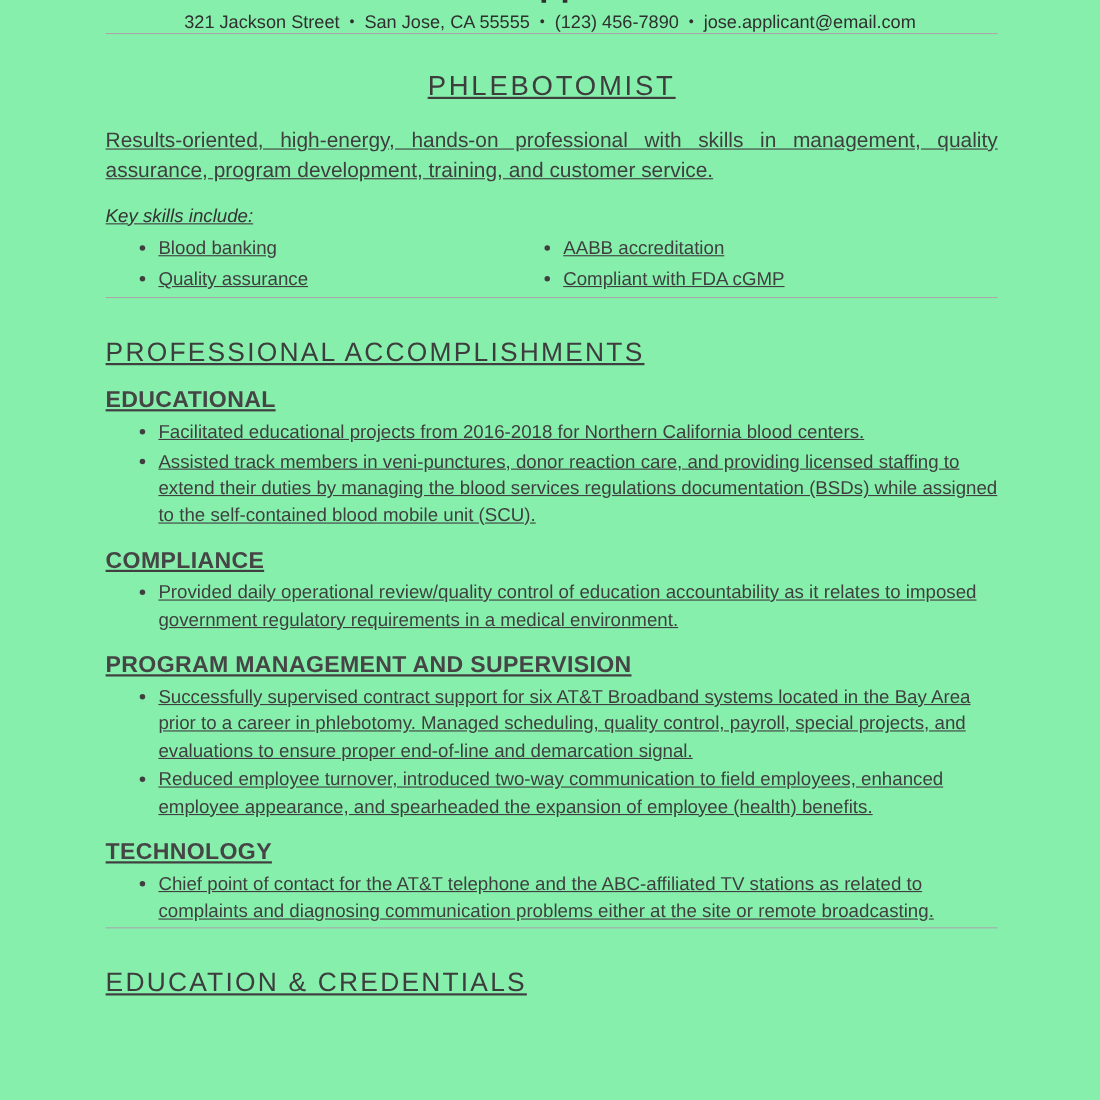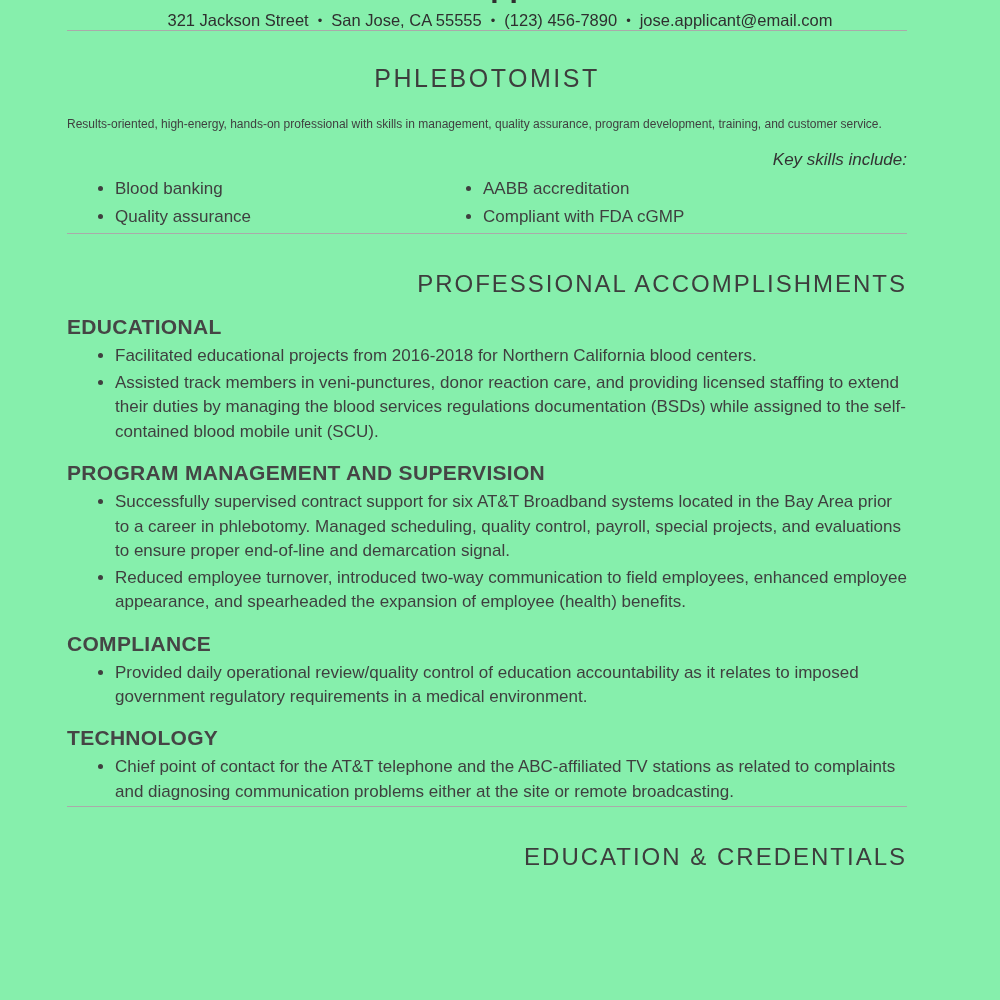--- a/index.html
+++ b/index.html
@@ -7,21 +7,21 @@
   .page {
     width: 1000px;
     height: 1000px;
     margin: 0 auto;
     background: #86efac;
     font-family: "Liberation Sans", "DejaVu Sans", sans-serif;
     color: #3f3f3f;
     overflow: hidden;
     position: relative;
   }
-  .content { padding: 0 93px 0 67px; }
+  .content { padding: 0 93px 0 96px; text-decoration: underline; }
 
   
   .name-clip {
     height: 5px;
     overflow: hidden;
     text-align: center;
   }
   .name-clip .name-text {
     display: block;
     font-size: 30px;
@@ -65,46 +65,45 @@
   }
   .tagline {
     margin: 12px 0 0 0;
     text-align: center;
     font-style: italic;
     font-size: 17.5px;
     color: #333333;
   }
   .summary {
     margin: 23px 0 0 0;
-    font-size: 12px;
+    font-size: 19px;
     line-height: 1.42;
     text-align: justify;
     color: #3f3f3f;
   }
   .key-skills-label {
     margin: 17px 0 0 0;
     font-style: italic;
     font-size: 17px;
     color: #333333;
-    text-align: right;
   }
   .skills-row { display: flex; margin-top: 7px; }
   .skills-row ul {
     margin: 0;
     padding-left: 48px;
     font-size: 17px;
     line-height: 1.42;
     color: #3f3f3f;
   }
   .skills-row ul.col-1 { width: 368px; flex: 0 0 368px; }
   .skills-row li { margin-bottom: 4px; }
 
   .section-heading {
     margin: 36px 0 0 0;
-    text-align: right;
+    text-align: left;
     font-size: 24px;
     font-weight: 400;
     letter-spacing: 2px;
     color: #3d3d3d;
   }
 
   .group-title {
     margin: 17px 0 5px 0;
     font-size: 21px;
     font-weight: bold;
@@ -166,35 +165,35 @@
         </ul>
       </div>
 
       <div class="group">
         <ul>
           <li>Assisted track members in veni-punctures, donor reaction care, and providing licensed staffing to extend their duties by managing the blood services regulations documentation (BSDs) while assigned to the self-contained blood mobile unit (SCU).</li>
         </ul>
       </div>
 
       <div class="group">
+        <h3 class="group-title">COMPLIANCE</h3>
+        <ul>
+          <li>Provided daily operational review/quality control of education accountability as it relates to imposed government regulatory requirements in a medical environment.</li>
+        </ul>
+      </div>
+
+      <div class="group">
         <h3 class="group-title">PROGRAM MANAGEMENT AND SUPERVISION</h3>
         <ul>
           <li>Successfully supervised contract support for six AT&amp;T Broadband systems located in the Bay Area prior to a career in phlebotomy. Managed scheduling, quality control, payroll, special projects, and evaluations to ensure proper end-of-line and demarcation signal.</li>
           <li>Reduced employee turnover, introduced two-way communication to field employees, enhanced employee appearance, and spearheaded the expansion of employee (health) benefits.</li>
         </ul>
       </div>
 
       <div class="group">
-        <h3 class="group-title">COMPLIANCE</h3>
-        <ul>
-          <li>Provided daily operational review/quality control of education accountability as it relates to imposed government regulatory requirements in a medical environment.</li>
-        </ul>
-      </div>
-
-      <div class="group">
         <h3 class="group-title">TECHNOLOGY</h3>
         <ul>
           <li>Chief point of contact for the AT&amp;T telephone and the ABC-affiliated TV stations as related to complaints and diagnosing communication problems either at the site or remote broadcasting.</li>
         </ul>
       </div>
 
     </div>
 
     <hr class="rule rule-3">
 

